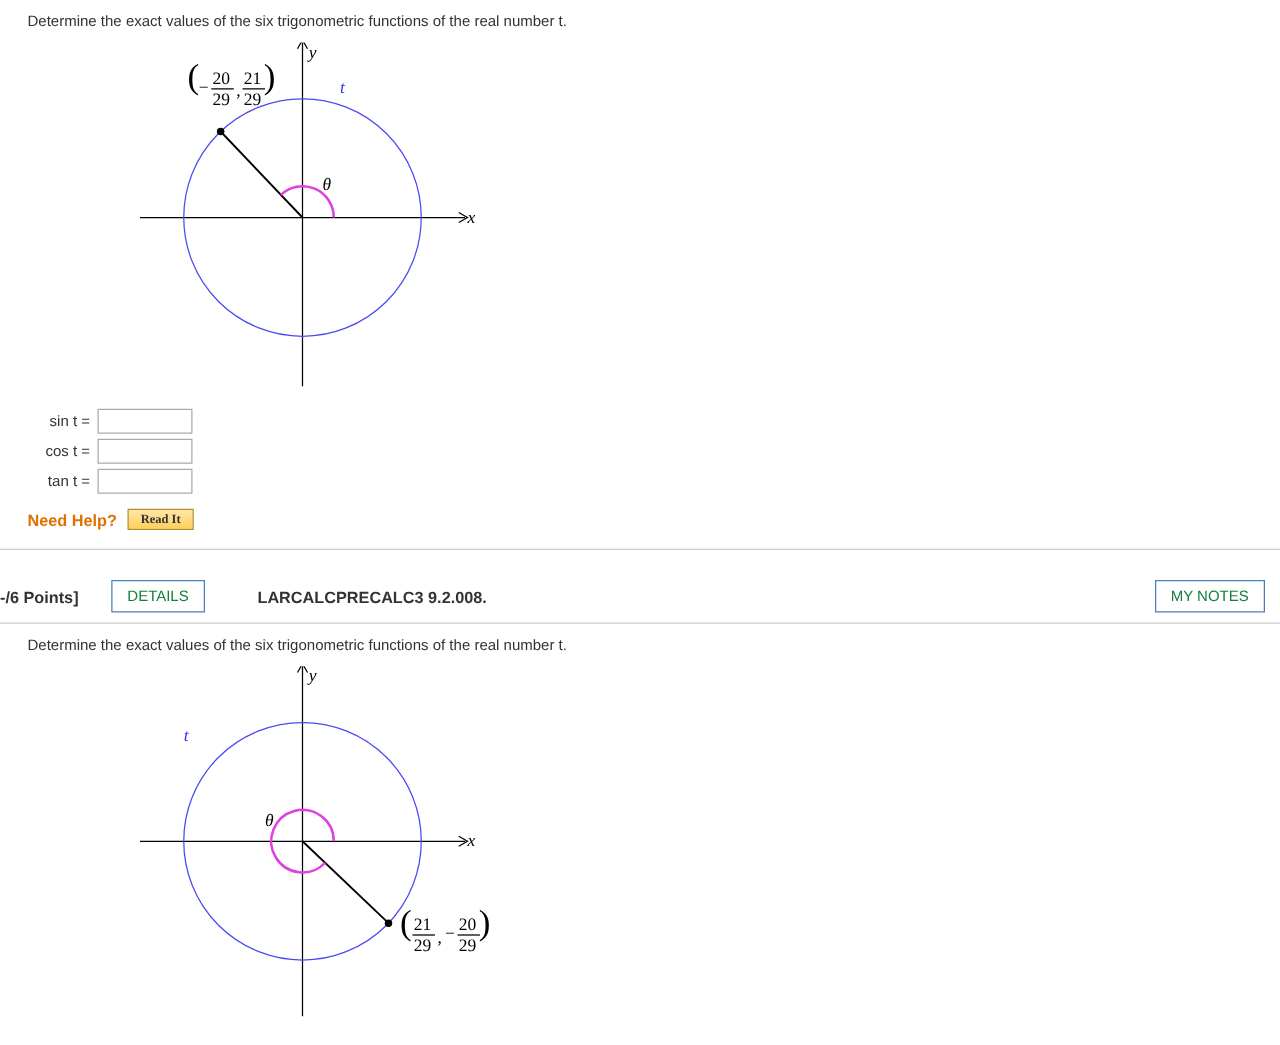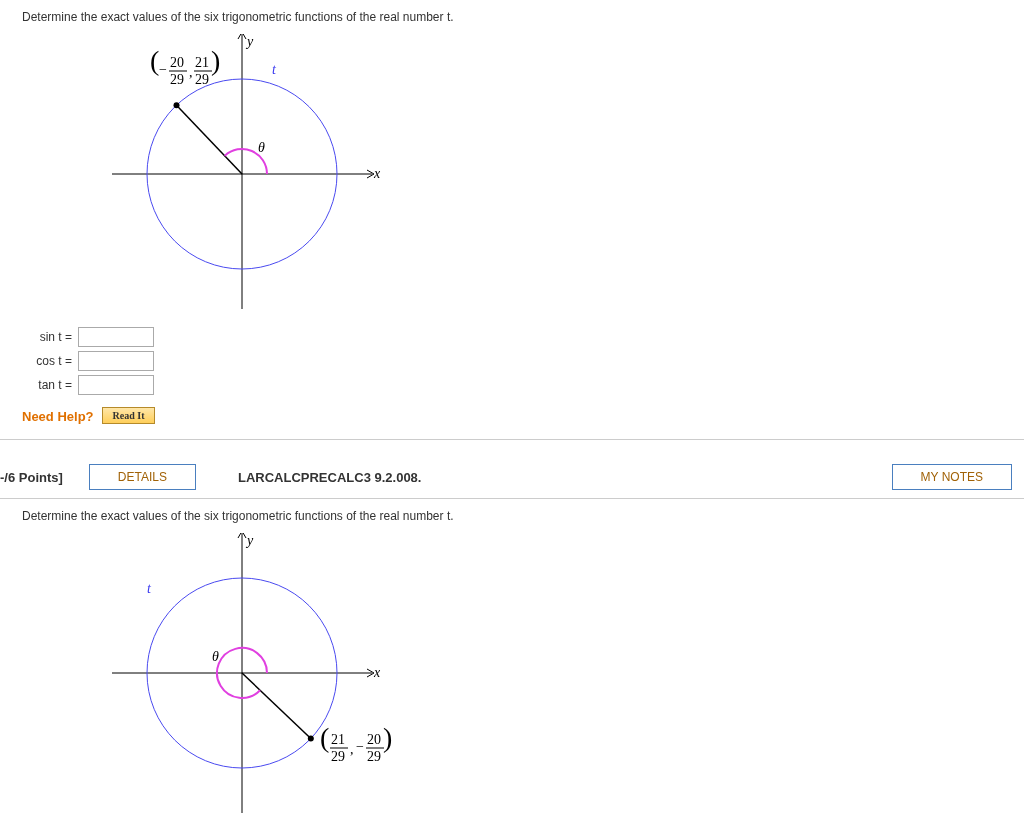--- a/index.html
+++ b/index.html
@@ -74,23 +74,23 @@
   padding: 24px 12px 8px 0;
   gap: 26px;
   border-bottom: 1px solid #ccc;
 }
 .points {
   font-size: 13px;
   font-weight: bold;
 }
 .details-btn, .mynotes-btn {
   border: 1px solid #4a7fbf;
-  color: #a16207;
+  color: #15803d;
   background: #fff;
-  padding: 5px 28px;
+  padding: 5px 12px;
   font-size: 12px;
   cursor: pointer;
 }
 .problem-id {
   font-size: 13px;
   font-weight: bold;
   padding-left: 16px;
 }
 .spacer {
   flex: 1;

